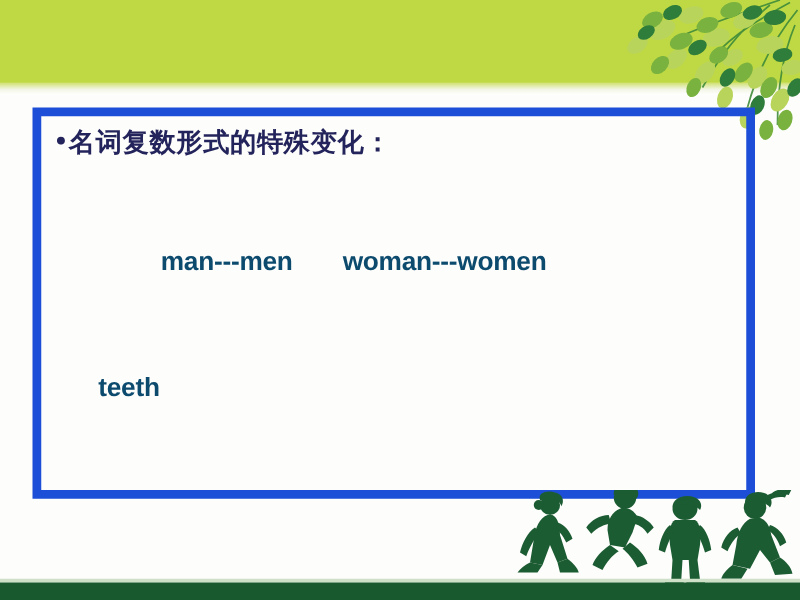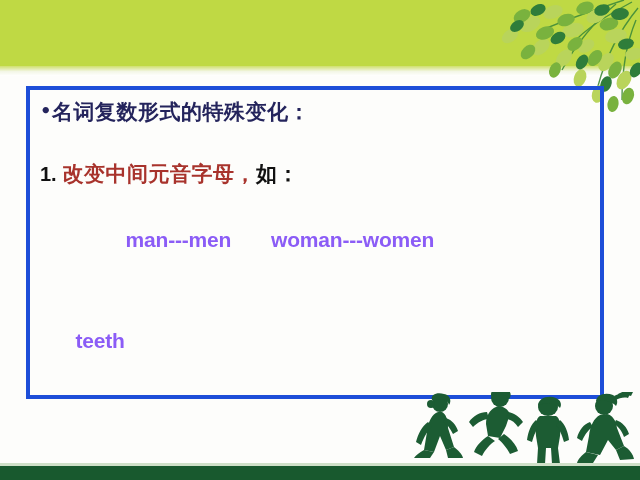--- a/index.html
+++ b/index.html
@@ -50,21 +50,21 @@
     pointer-events: none;
   }
 
   
   .content-box {
     position: absolute;
     left: 26px;
     top: 86px;
     width: 578px;
     height: 313px;
-    border: 4px solid #1d4ed8;
+    border: 7px solid #1d4ed8;
     background: transparent;
     box-sizing: border-box;
   }
   .content-inner {
     position: absolute;
     left: 10px;
     top: 6px;
     right: 6px;
   }
 
@@ -112,21 +112,21 @@
   }
   .cn-black {
     font-family: "DejaVu Sans", "Liberation Sans", sans-serif;
     color: #111111;
     font-weight: 700;
     font-size: 21px;
     letter-spacing: 0.5px;
   }
   .en {
     font-family: "Liberation Sans", "DejaVu Sans", sans-serif;
-    color: #8b5cf6;
+    color: #0c4a6e;
     font-weight: 700;
     font-size: 21px;
     letter-spacing: -0.2px;
   }
 
   .example-line {
     margin: 0;
     line-height: 33px;
     white-space: pre;
   }
@@ -230,24 +230,20 @@
 
   <div class="content-box">
     <div class="content-inner">
 
       <div class="title-line line">
         <span class="bullet-dot">•</span><span>名词复数形式的特殊变化：</span>
       </div>
 
       <div class="gap-line"></div>
 
-      <div class="rule-line line">
-        <span class="num">1.</span>
-        <span class="cn-red">改变中间元音字母，</span><span class="cn-black">如：</span>
-      </div>
 
       <div class="example-line line indent-1">
         <span class="en">man---men</span><span class="inline-gap-md"></span><span class="en">woman---women</span>
       </div>
 
 
       <div class="example-line line indent-2">
         <span class="en">teeth</span>
       </div>
 

